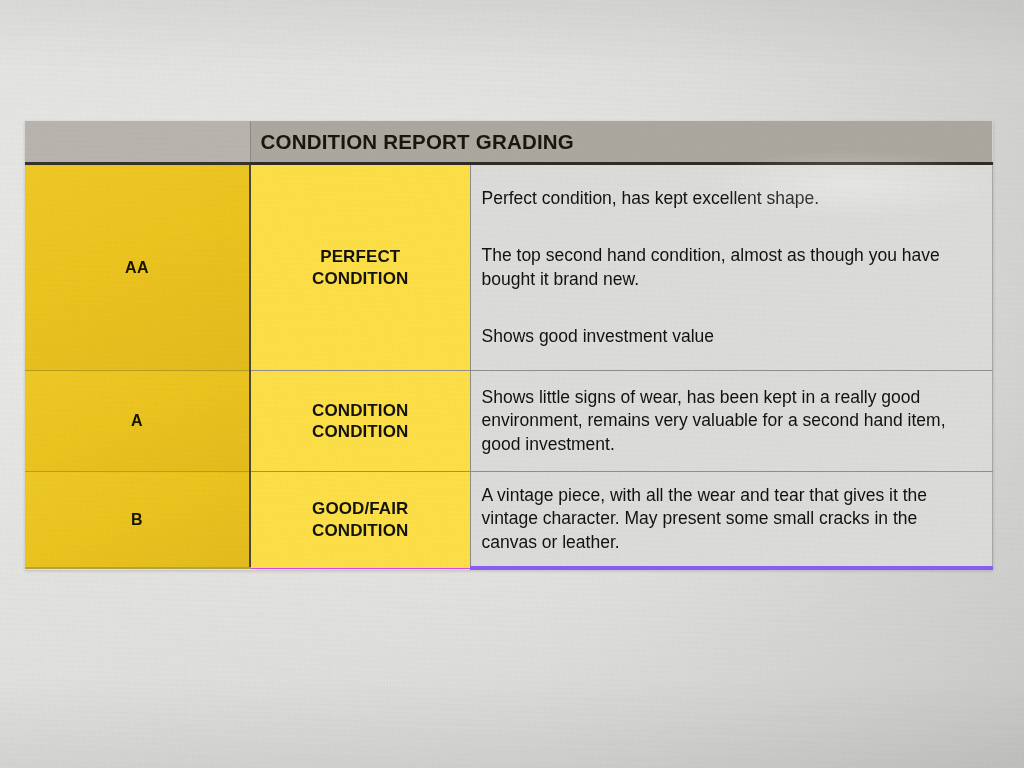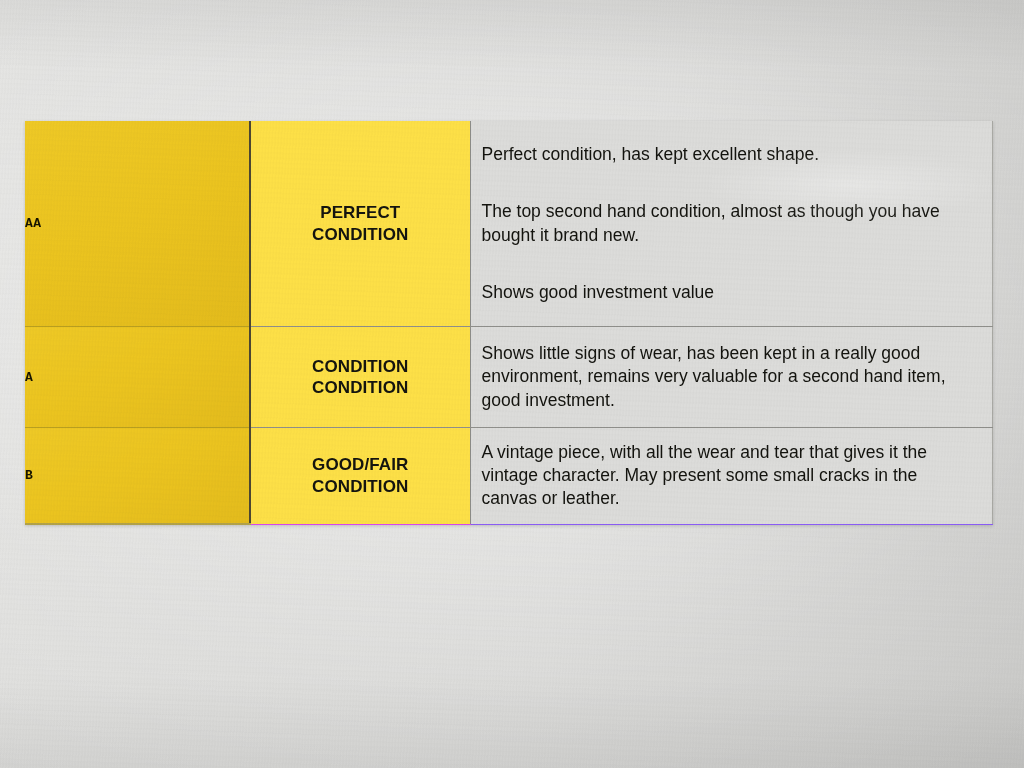--- a/index.html
+++ b/index.html
@@ -72,25 +72,25 @@
     text-align: left;
     white-space: nowrap;
   }
 
   
   .cell-grade {
     background: #ecc521;
     background-image: linear-gradient(157deg, #eec926 0%, #ebc41f 48%, #e3bb1c 100%);
     border-right: 2px solid #4c4731;
     border-bottom: 1px solid #b99f20;
-    font-size: 13px;
+    text-align: center;
+    font-size: 16px;
     font-weight: bold;
     color: #171400;
     letter-spacing: 0.4px;
-    font-family: Liberation Mono, monospace;
   }
   .cell-grade.last { border-bottom: 2px solid #b2a24a; }
 
   
   .cell-name {
     background: #fde047;
     border-right: 1px solid #8c8c88;
     border-bottom: 1px solid #8f8f8b;
     text-align: center;
     font-size: 17px;
@@ -105,21 +105,21 @@
   .cell-desc {
     background: #dcdcda;
     border-bottom: 1px solid #8f8f8b;
     border-right: 1px solid #a9a9a4;
     padding: 9px 14px 9px 11px !important;
     font-size: 17.5px;
     line-height: 1.33;
     color: #13130e;
     text-align: left;
   }
-  .cell-desc.last { border-bottom: 1px solid #8b5cf6; margin-top: 22px; }
+  .cell-desc.last { border-bottom: 4px solid #8b5cf6; margin-top: 22px; }
   .cell-desc p {
     margin: 0;
   }
   .cell-desc p + p { margin-top: 34px; }
 
   
   #photo-grain {
     position: absolute;
     inset: 0;
     pointer-events: none;
@@ -144,20 +144,24 @@
 <div id="paper-sheet"></div>
 
 <table id="grading-table">
   <colgroup>
     <col class="col-grade">
     <col class="col-name">
     <col class="col-desc">
   </colgroup>
   <tbody>
 
+    <tr>
+      <td class="hdr-blank"></td>
+      <td class="hdr-title" colspan="2">CONDITION REPORT GRADING</td>
+    </tr>
 
     <tr>
       <td class="cell-grade" style="height:205px">AA</td>
       <td class="cell-name">
         <span>PERFECT</span><br>
         <span>CONDITION</span>
       </td>
       <td class="cell-desc">
         <p>Perfect condition, has kept excellent shape.</p>
         <p>The top second hand condition, almost as though you have bought it brand new.</p>

